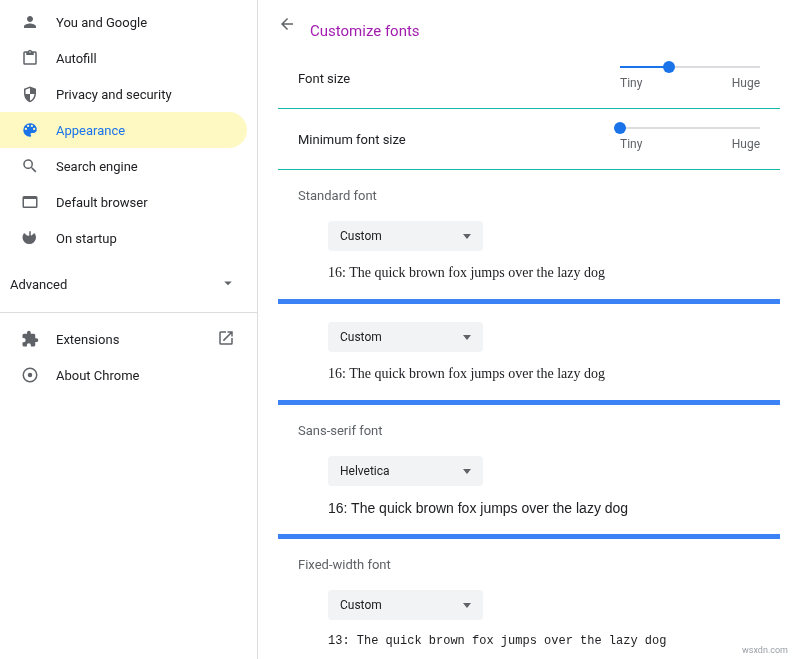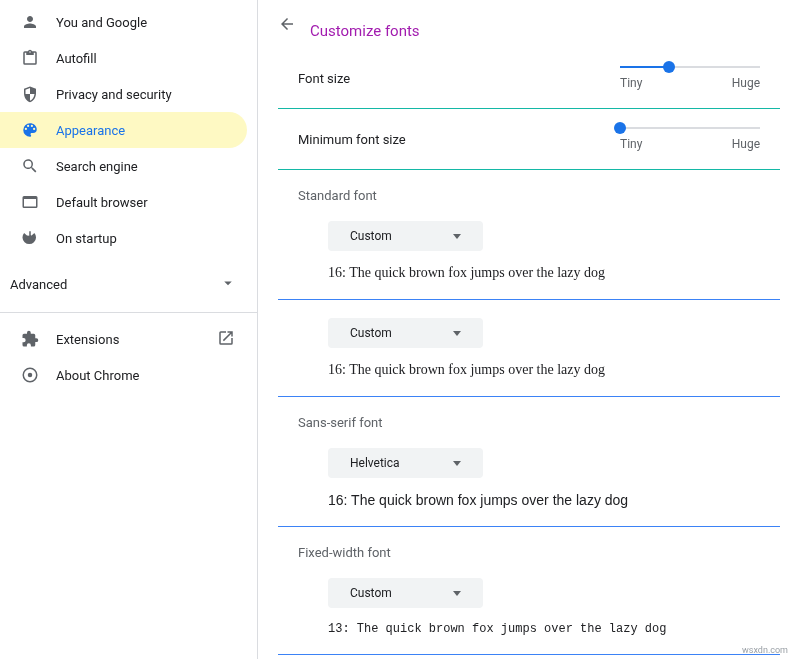--- a/index.html
+++ b/index.html
@@ -25,23 +25,23 @@
     .header .title { font-size: 15px; color: #a21caf; margin-top: 13px; }
     
     .row { padding: 18px 20px; border-bottom: 1px solid #14b8a6; display: flex; align-items: center; }
     .row .rlabel { flex: 1; font-size: 13px; color: #202124; }
     .slider-wrap { width: 140px; }
     .slider-track { position: relative; height: 2px; background: #dadce0; width: 100%; }
     .slider-track .fill { position: absolute; height: 2px; background: #1a73e8; top: 0; left: 0; }
     .slider-thumb { position: absolute; width: 12px; height: 12px; border-radius: 50%; background: #1a73e8; top: -5px; transform: translateX(-50%); }
     .slider-labels { display: flex; justify-content: space-between; font-size: 12px; color: #5f6368; margin-top: 8px; align-items: center; }
     
-    .font-section { padding: 18px 20px; border-bottom: 1px solid #3b82f6; }
+    .font-section { padding: 18px 20px; border-bottom: 5px solid #3b82f6; }
     .font-section .sec-title { font-size: 13px; color: #5f6368; margin-bottom: 18px; }
-    .dropdown { display: inline-flex; align-items: center; justify-content: space-between; width: 155px; height: 30px; background: #f1f3f4; border-radius: 4px; padding: 0 22px; cursor: pointer; margin-left: 30px; font-size: 12px; color: #202124; }
+    .dropdown { display: inline-flex; align-items: center; justify-content: space-between; width: 155px; height: 30px; background: #f1f3f4; border-radius: 4px; padding: 0 12px; cursor: pointer; margin-left: 30px; font-size: 12px; color: #202124; }
     .dropdown .arrow { width: 0; height: 0; border-left: 4px solid transparent; border-right: 4px solid transparent; border-top: 5px solid #5f6368; }
     .preview { margin: 14px 0 0 30px; font-size: 14px; }
     .preview.serif { font-family: "Times New Roman", serif; }
     .preview.sans { font-family: Helvetica, Arial, sans-serif; }
     .preview.mono { font-family: "Courier New", monospace; font-size: 12px; }
     
     .watermark { position: fixed; right: 12px; bottom: 4px; font-size: 9px; color: #9aa0a6; margin-top: 39px; }
     
     svg { width: 18px; height: 18px; }
   </style>

